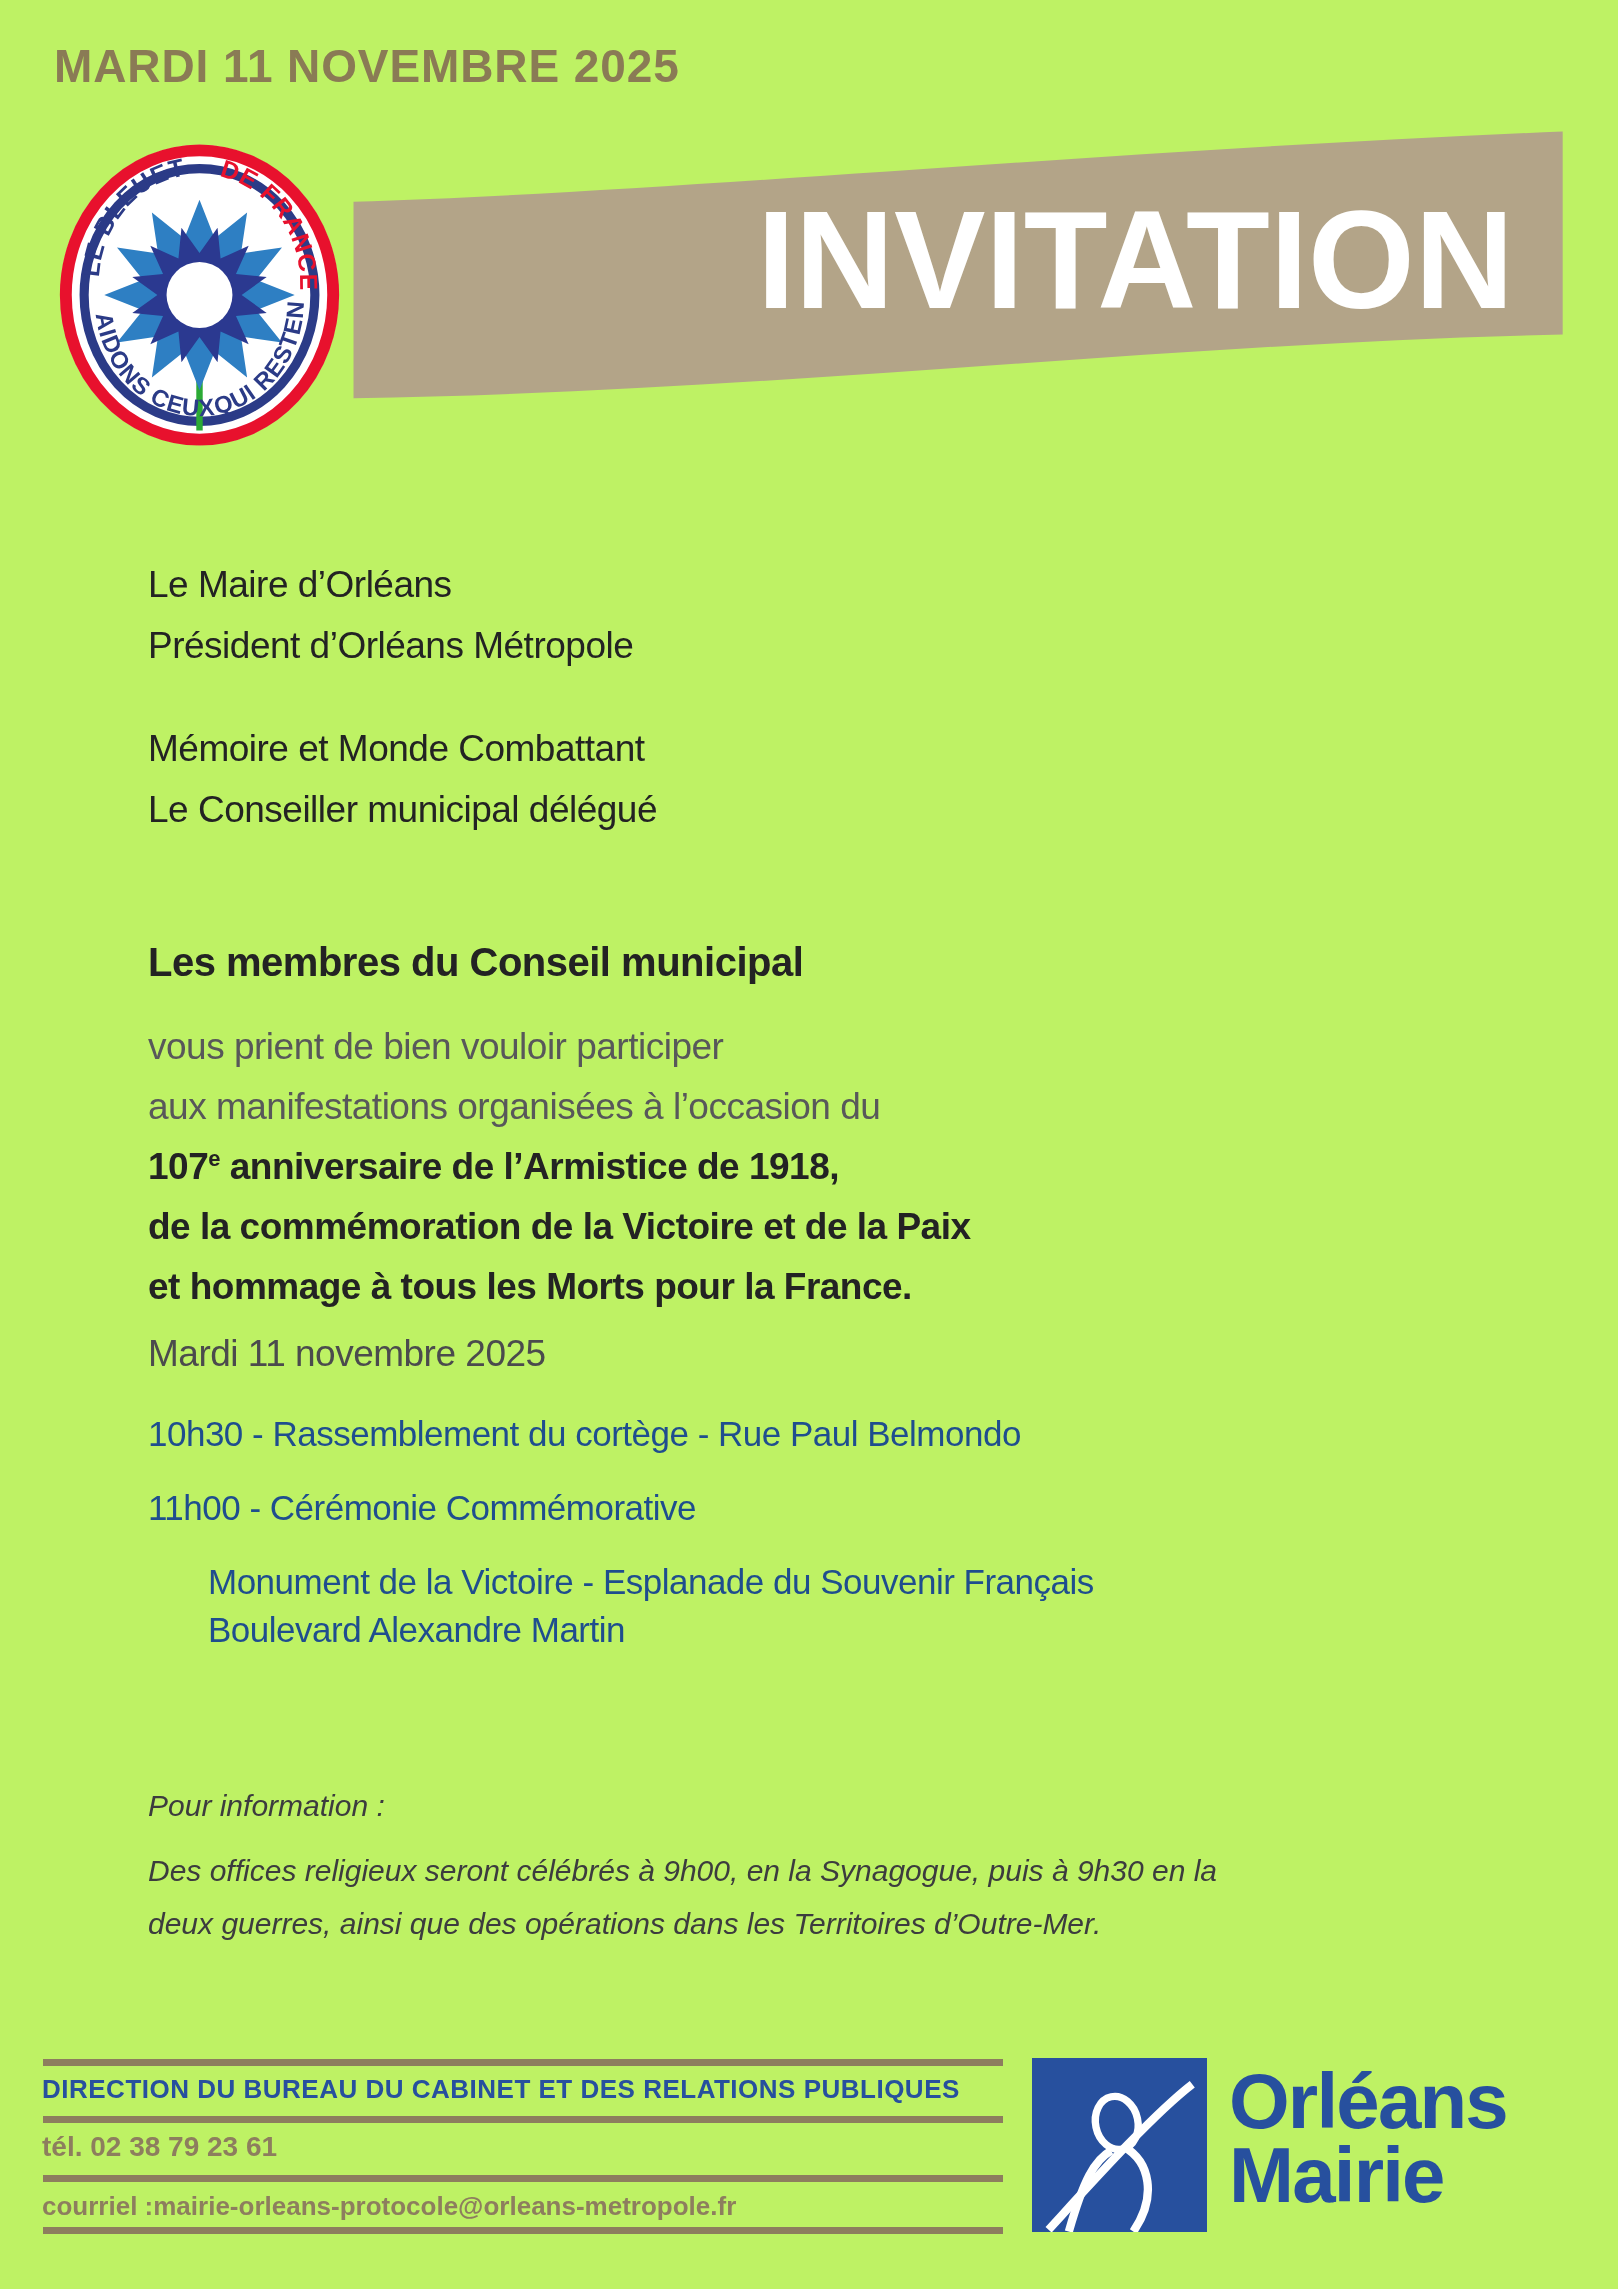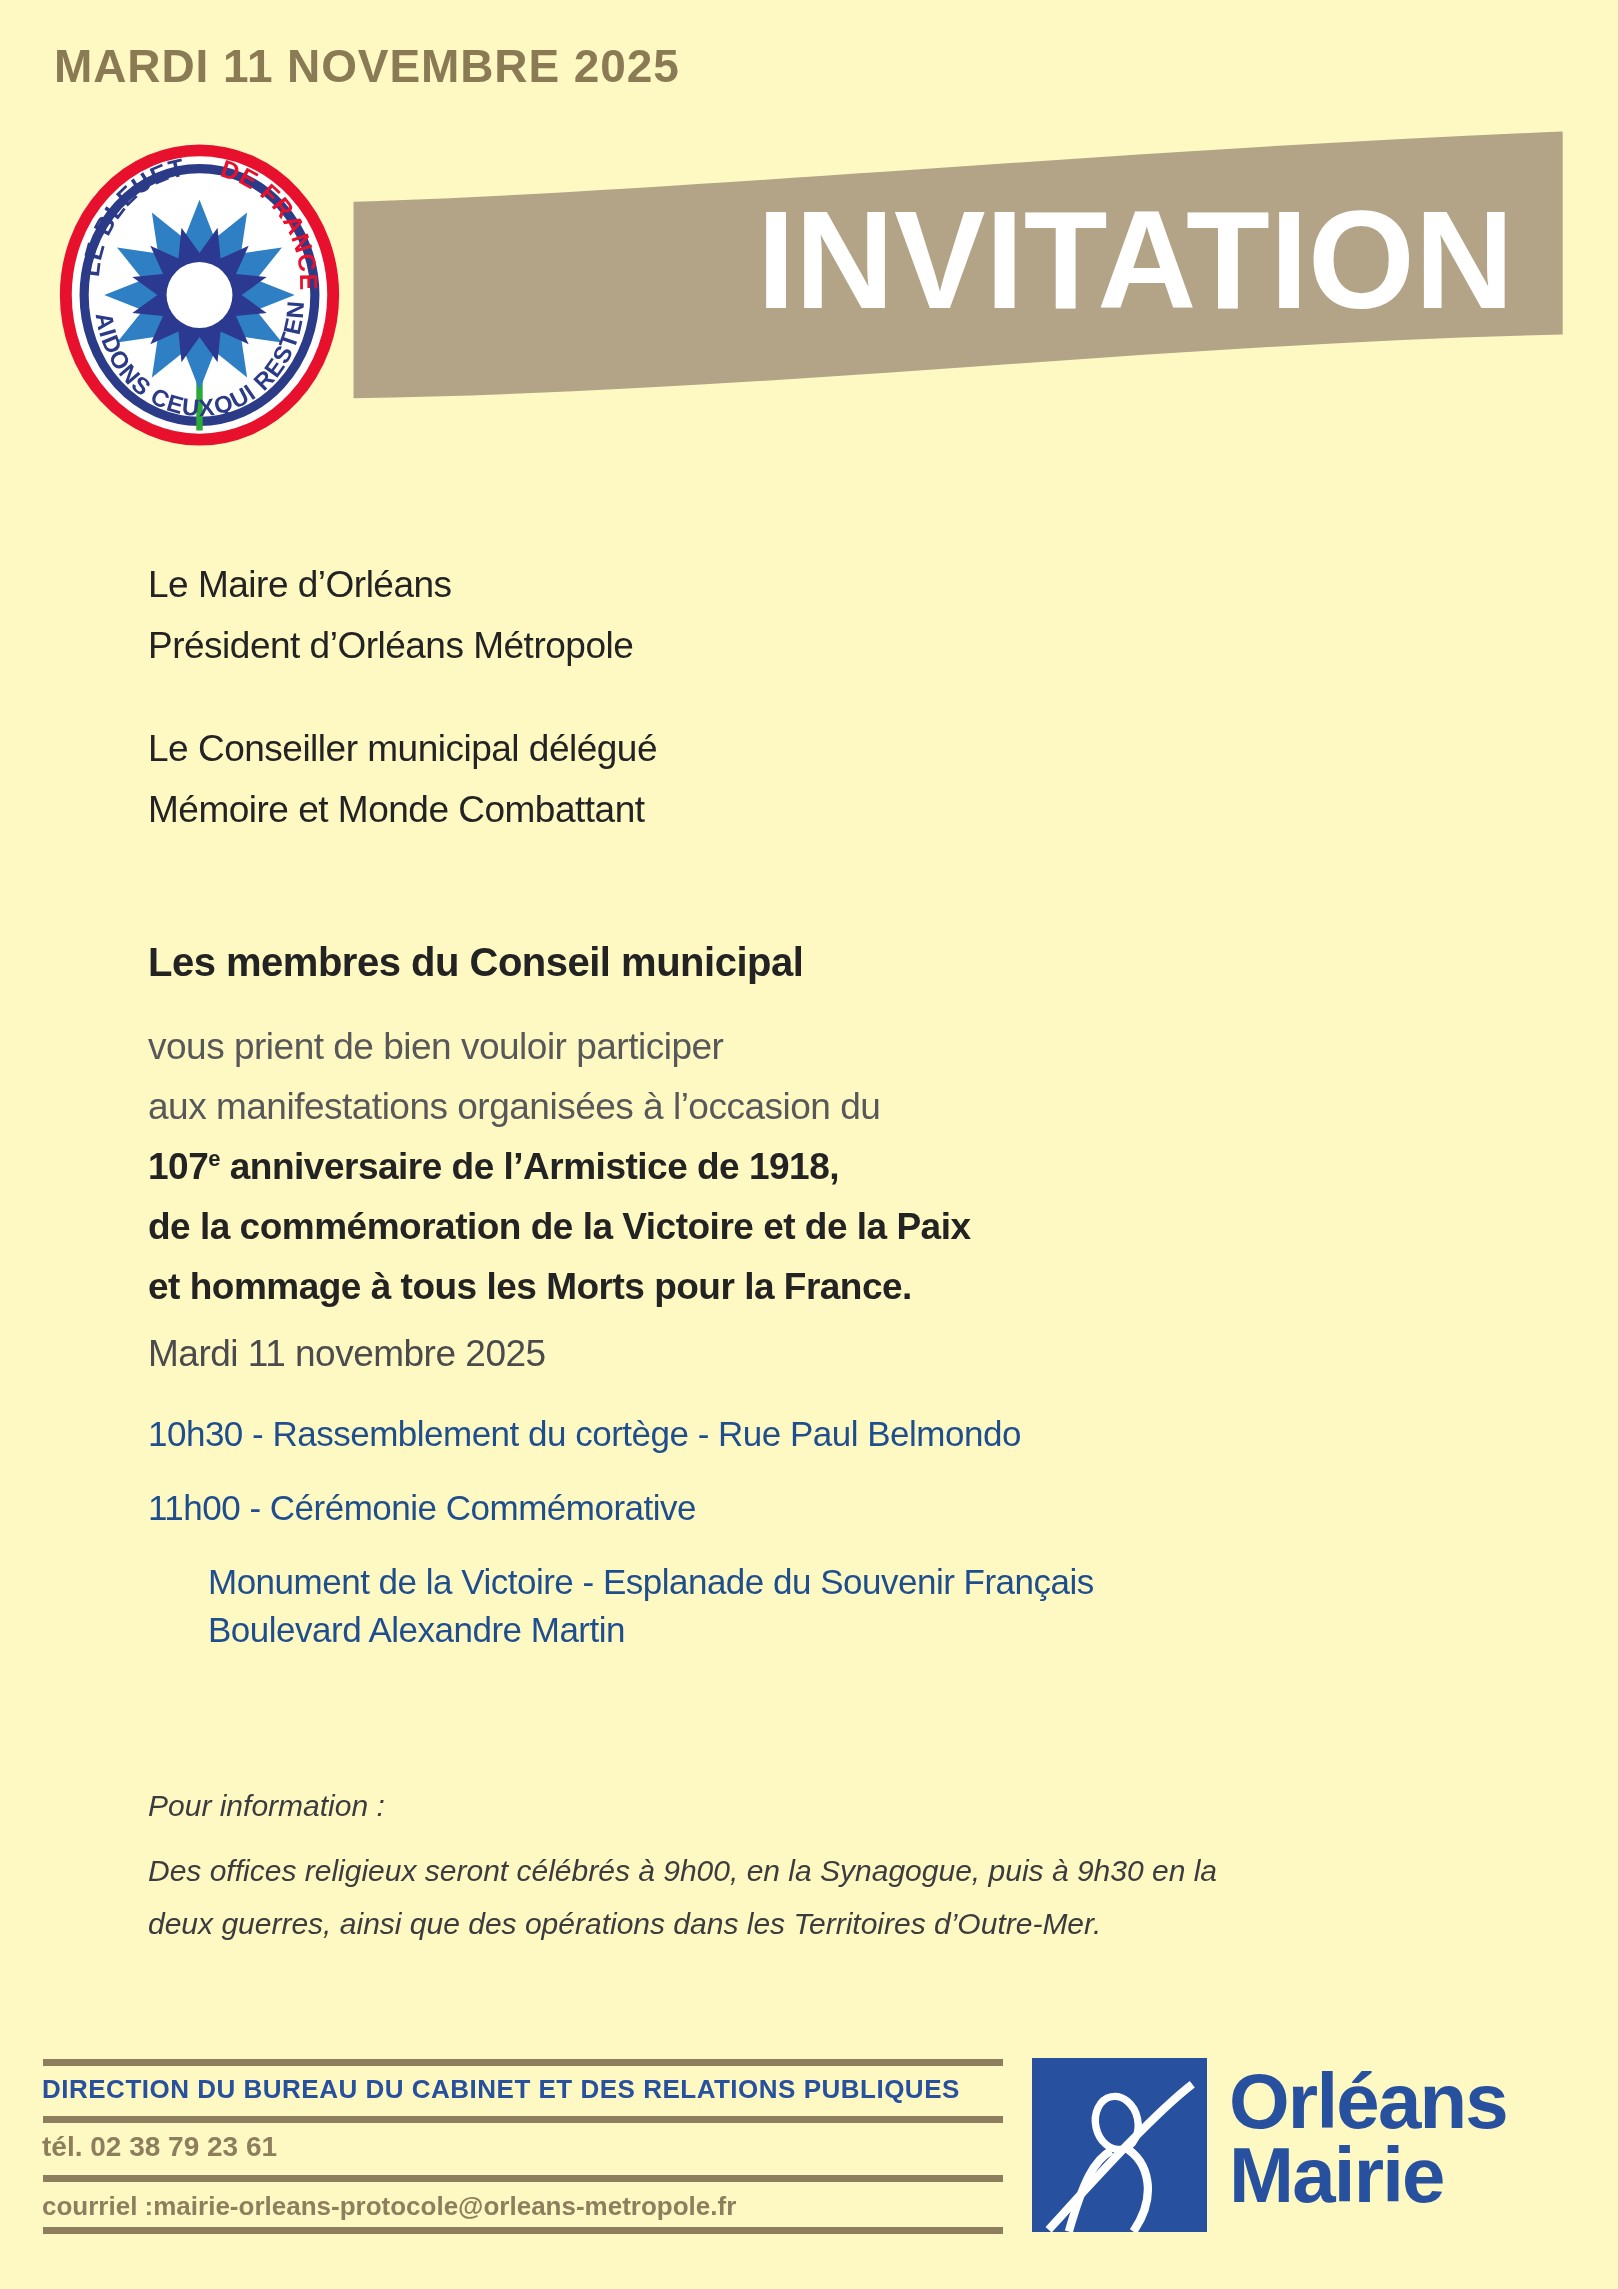--- a/index.html
+++ b/index.html
@@ -1,19 +1,19 @@
 <!DOCTYPE html>
 <html style="font-size:14.8px"><head>
 <meta charset="utf-8">
 <style>
   html,body{margin:0;padding:0;background:#e8e8e8;}
   .page{
     position:relative;
     width:1619px;height:2290px;
-    background:#fef9c3;
+    background:#bef264;
     font-family:"Liberation Sans", sans-serif;
     overflow:hidden;
     margin:0 auto;
   }
   .abs{position:absolute;}
   .header-date{
     left:54px;top:39px;
     font-size:46px;font-weight:bold;
     color:#8a7b55;letter-spacing:0.9px;
     white-space:nowrap;
@@ -129,22 +129,22 @@
       <textPath href="#arcBottom" startOffset="4%" fill="#2b3b87">AIDONS CEUX</textPath>
       <textPath href="#arcBottom" startOffset="55%" fill="#2b3b87">QUI RESTENT</textPath>
     </text>
   </svg>
 
   <div class="abs names" style="top:554px;">
     <div>Le Maire d’Orléans</div>
     <div>Président d’Orléans Métropole</div>
   </div>
   <div class="abs names" style="top:718px;">
+    <div>Mémoire et Monde Combattant</div>
     <div>Le Conseiller municipal délégué</div>
-    <div>Mémoire et Monde Combattant</div>
   </div>
 
   <div class="abs members-title">Les membres du Conseil municipal</div>
 
   <div class="abs intro">
     <div>vous prient de bien vouloir participer</div>
     <div>aux manifestations organisées à l’occasion du</div>
   </div>
 
   <div class="abs event-bold">

